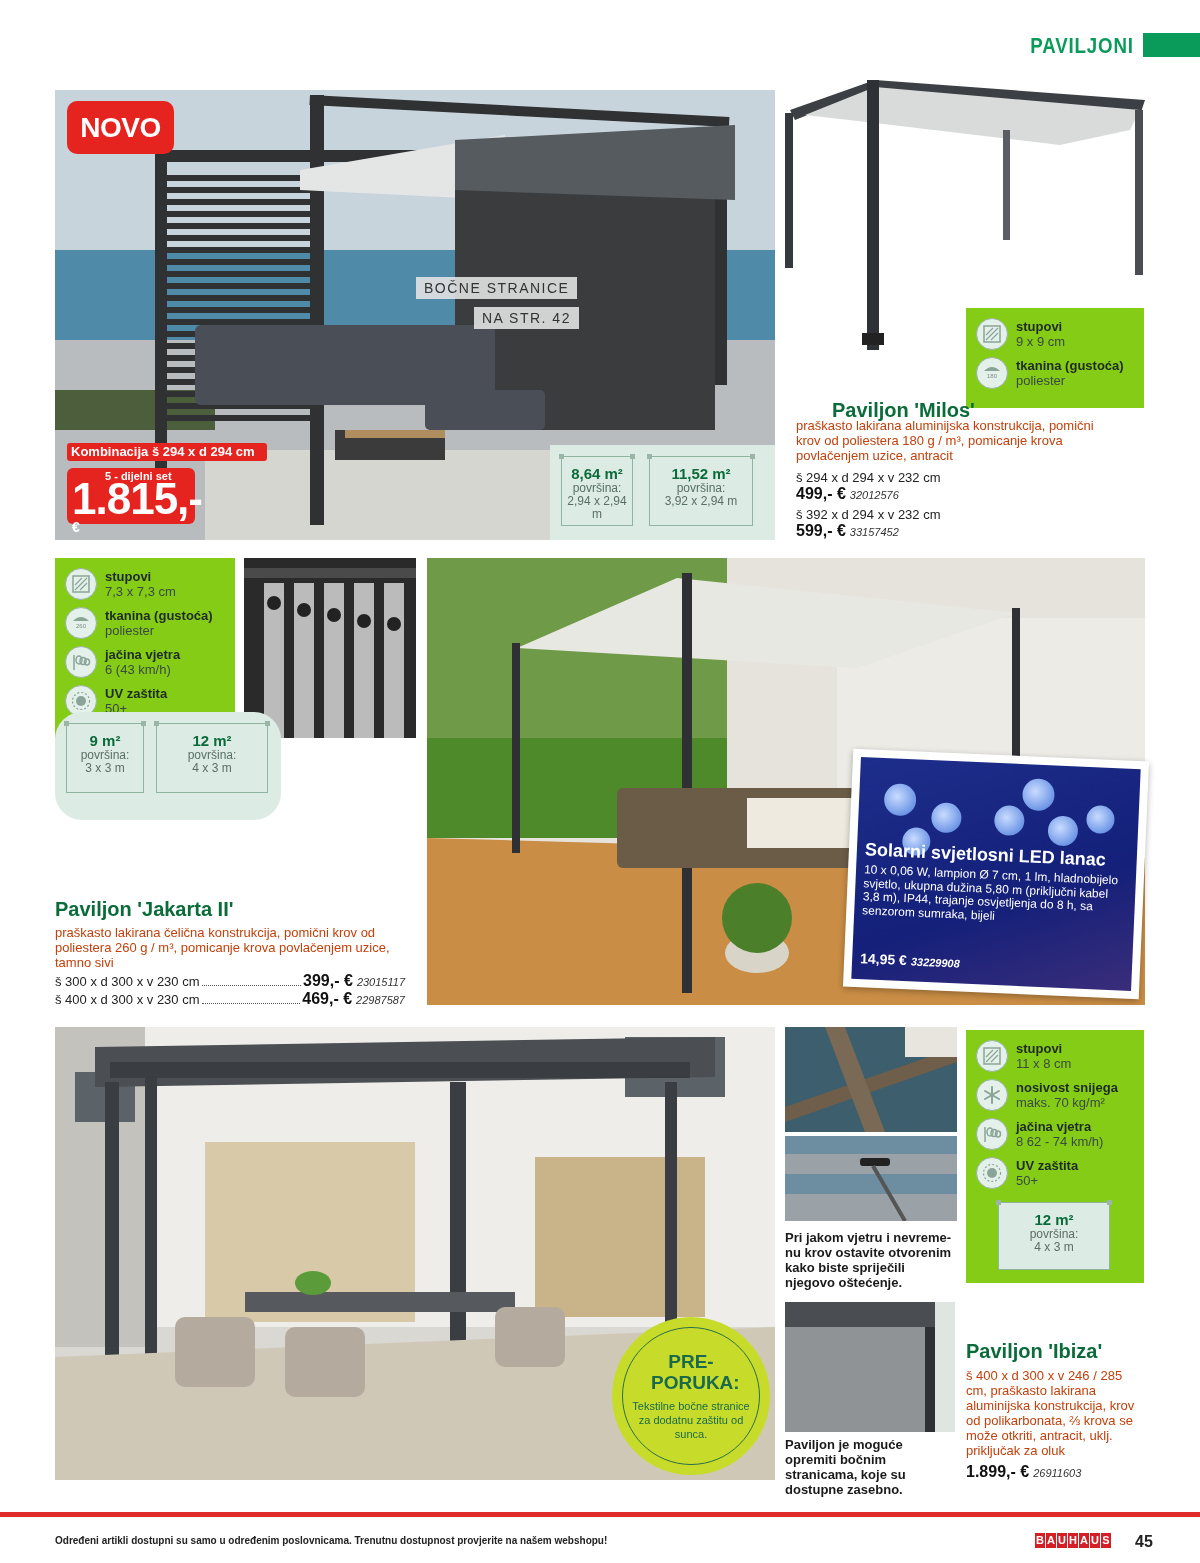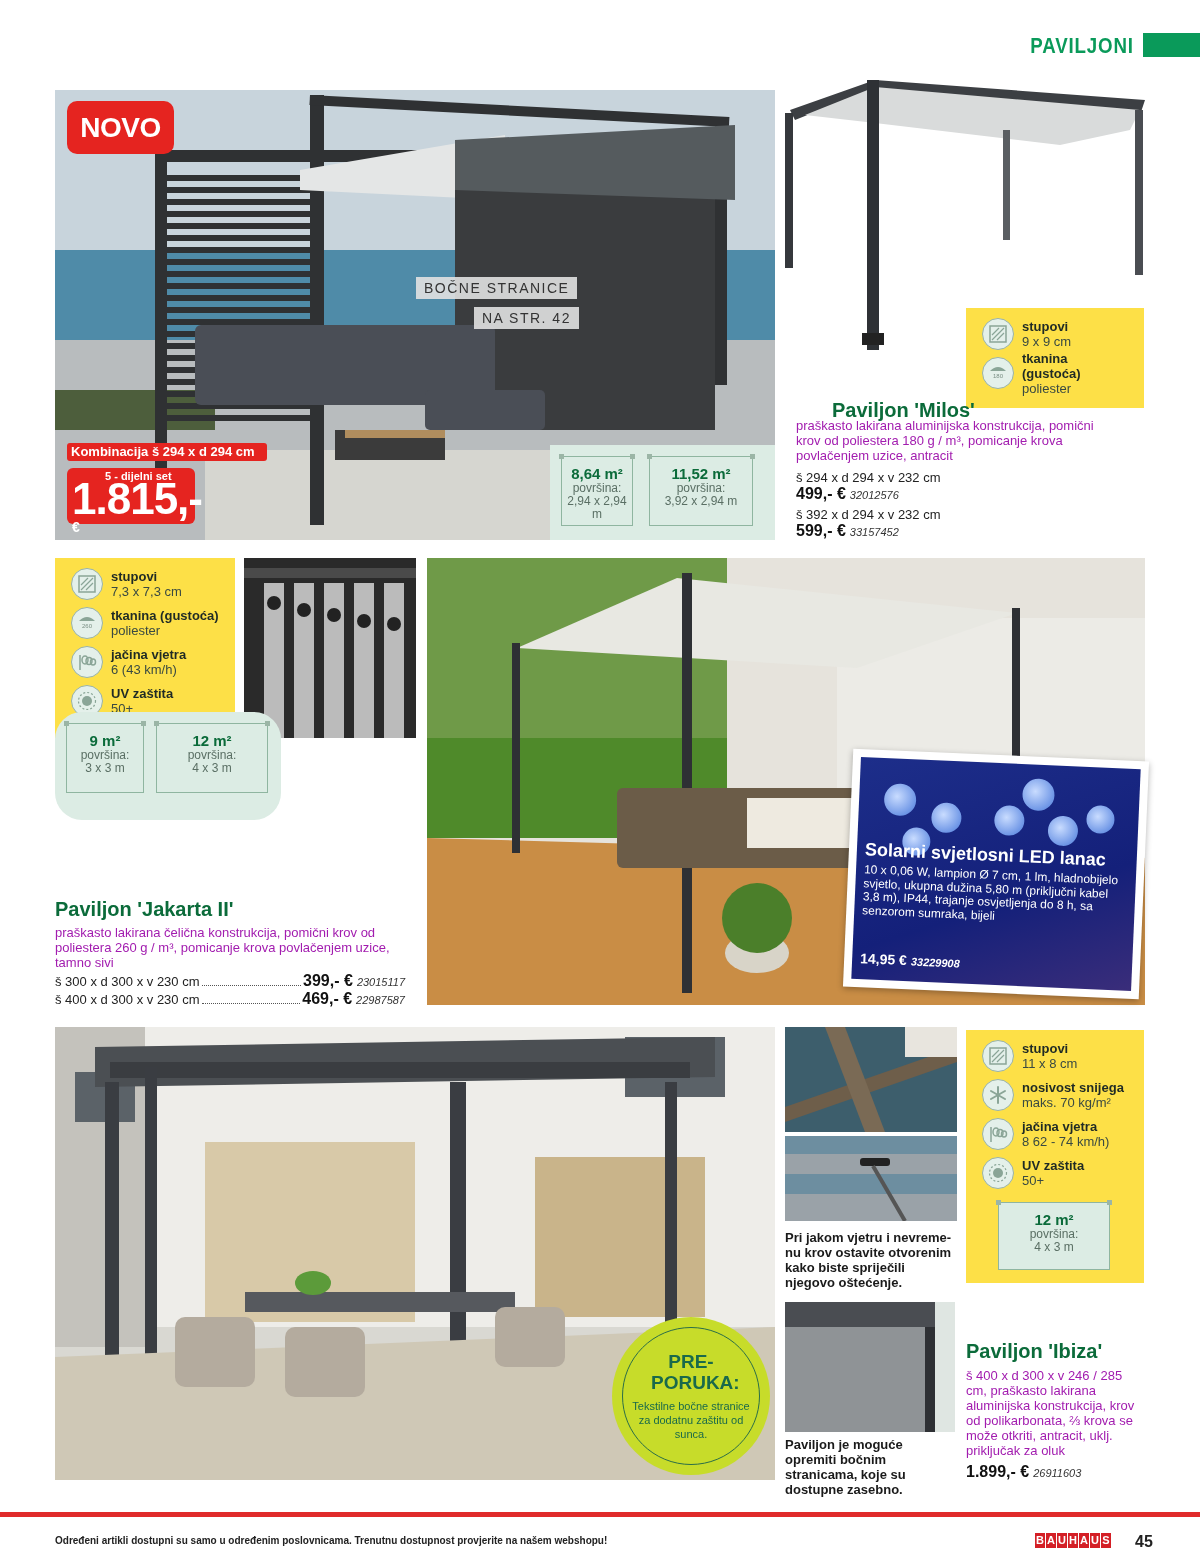--- a/index.html
+++ b/index.html
@@ -24,31 +24,31 @@
 
   
   .area-panel { background: #dcece4; }
   .area-box { border: 1.5px solid #8fb5a0; text-align: center; position: absolute; background: #dcece4; }
   .area-box::before, .area-box::after { content: ""; position: absolute; width: 5px; height: 5px; background: #9bb5a6; top: -3px; left: -3px; box-shadow: 0 0 0 0 transparent; }
   .area-box::after { left: auto; right: -3px; }
   .area-box .m2 { color: #0b6b3a; font-weight: bold; font-size: 15px; display: block; margin-top: 8px; }
   .area-box .lbl, .area-box .dims { color: #5a6f64; font-size: 12px; display: block; line-height: 13px; }
 
   
-  .spec-panel { background: #fde047; padding: 8px 16px; }
+  .spec-panel { background: #84cc16; padding: 8px 10px; }
   .spec-row { display: flex; align-items: center; margin-bottom: 3px; height: 36px; }
   .spec-icon { width: 32px; height: 32px; border: 1.5px solid #9ab3a5; border-radius: 50%; display: flex; align-items: center; justify-content: center; margin-right: 8px; flex-shrink: 0; background: #e4f0ea; }
   .spec-icon svg { width: 20px; height: 20px; }
   .spec-text { font-size: 13px; line-height: 15px; }
   .spec-text b { display: block; color: #1f2a25; }
   .spec-text span { display: block; color: #3a4a42; }
 
   
   .prod-title { font-size: 20px; color: #0b6b3a; font-weight: bold; }
-  .prod-desc { font-size: 13px; line-height: 15px; color: #a21caf; }
+  .prod-desc { font-size: 13px; line-height: 15px; color: #c2410c; }
   .price-line { font-size: 13px; color: #222; line-height: 15px; }
   .price-val { font-size: 16px; font-weight: bold; color: #111; }
   .art-no { font-size: 11px; font-style: italic; color: #333; margin-left: 4px; }
   .dotted { display: flex; align-items: baseline; }
   .dotted .dots { flex: 1; border-bottom: 1px dotted #555; margin: 0 2px 3px; }
 
   
   .led-card { left: 848px; top: 755px; width: 296px; height: 238px; background: #fff; transform: rotate(2.5deg); padding: 8px; box-shadow: 0 2px 6px rgba(0,0,0,0.3); }
   .led-inner { width: 100%; height: 100%; background: linear-gradient(160deg, #1d2e8a, #14207a 60%, #3a2d7a); position: relative; overflow: hidden; color: #fff; }
   .lantern { position: absolute; border-radius: 50%; background: radial-gradient(circle at 40% 40%, #c9dcff, #6e96e6 70%, #4a6fc8); }

